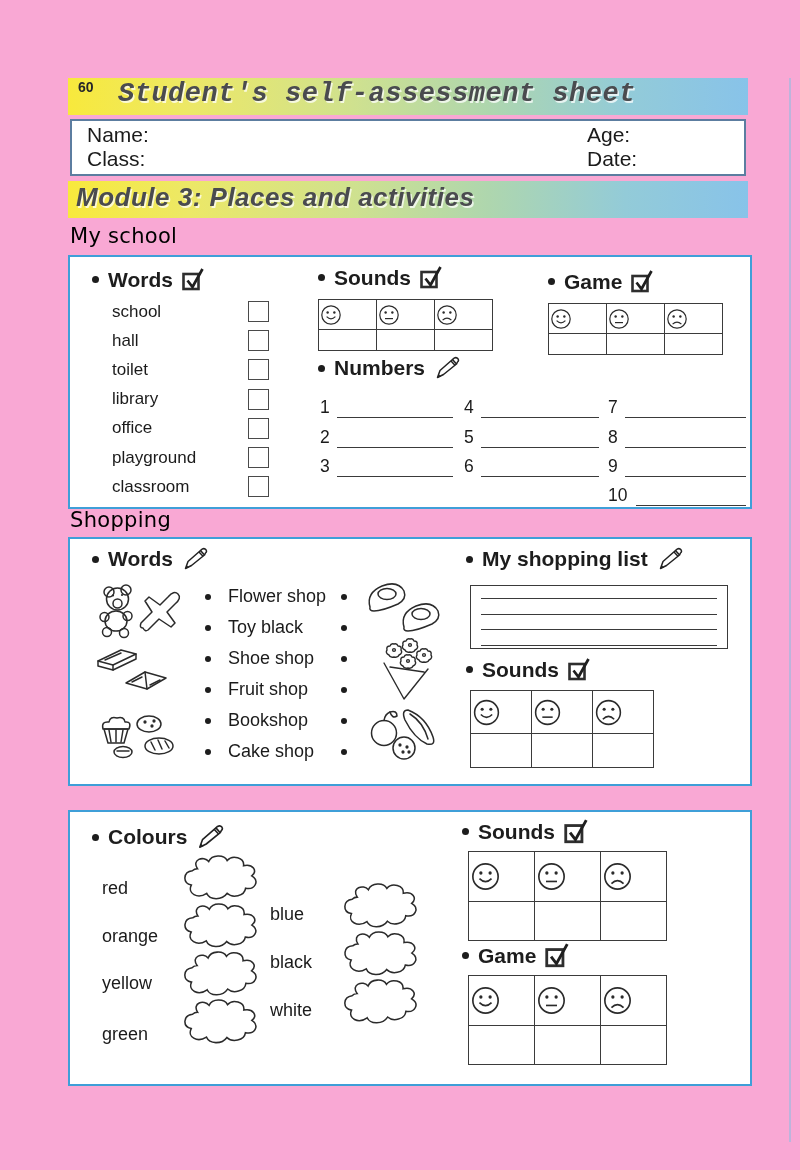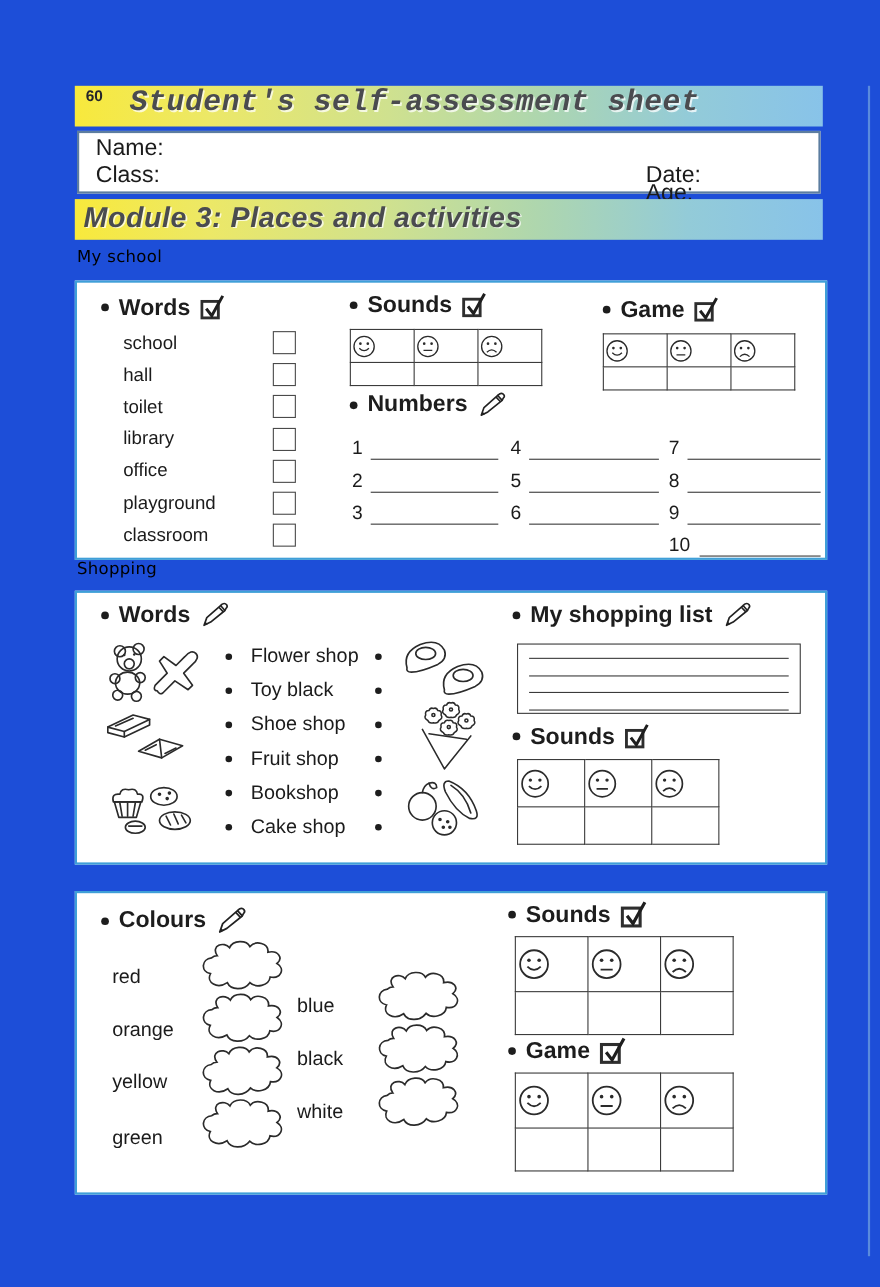--- a/index.html
+++ b/index.html
@@ -1,34 +1,34 @@
 <!DOCTYPE html>
 <html><head>
 <meta charset="utf-8">
 <style>
   html,body{margin:0;padding:0;background:#fff;}
-  #page{position:relative;width:800px;height:1170px;background:#1d4ed8;overflow:hidden;
+  #page{position:relative;width:800px;height:1170px;background:#f9a8d4;overflow:hidden;
         font-family:"Liberation Sans",sans-serif;color:#1c1c1c;}
 
   
   .banner{position:absolute;left:68px;width:680px;height:37px;
           background:linear-gradient(90deg,#f8e93c 0%,#ece867 18%,#cfe18f 42%,#aed6ae 62%,#93cbd8 82%,#88c3e9 100%);}
   .banner .btitle{position:absolute;top:1px;font-weight:bold;font-style:italic;
           font-size:27px;color:#4a4b4f;letter-spacing:.5px;
           text-shadow:1.5px 1.5px 0 rgba(255,255,255,.75);white-space:nowrap;}
   .pagenum{position:absolute;left:10px;top:1px;font-size:14px;font-weight:bold;color:#26262a;}
 
   
   .infobox{position:absolute;left:70px;top:119px;width:672px;height:53px;
            border:2px solid #5c7da0;background:#fff;}
   .ilabel{position:absolute;font-size:21px;color:#1b1b1b;}
 
   
   .seclabel{position:absolute;left:70px;font-family:"DejaVu Sans",sans-serif;
-            font-size:15px;color:#000;letter-spacing:.3px;}
+            font-size:21px;color:#000;letter-spacing:.3px;}
 
   
   .bluebox{position:absolute;left:68px;width:680px;border:2px solid #3f9fd8;background:#fff;}
 
   
   .head{position:absolute;display:flex;align-items:center;gap:9px;
         font-weight:bold;font-size:21px;color:#1d1d1d;white-space:nowrap;}
   .hdot{width:7px;height:7px;border-radius:50%;background:#1d1d1d;flex:0 0 auto;}
   .head svg{flex:0 0 auto;}
 
@@ -81,21 +81,21 @@
 <div id="page">
 
   <div class="banner" style="top:78px;">
     <span class="pagenum">60</span>
     <span class="btitle" style="left:50px;font-family:Liberation Mono, monospace;">Student's self-assessment sheet</span>
   </div>
 
   <div class="infobox">
     <span class="ilabel" style="left:15px;top:2px;">Name:</span>
     <span class="ilabel" style="left:15px;top:26px;">Class:</span>
-    <span class="ilabel" style="left:515px;top:2px;margin-top:41px;">Age:</span>
+    <span class="ilabel" style="left:515px;top:2px;">Age:</span>
     <span class="ilabel" style="left:515px;top:26px;">Date:</span>
   </div>
 
   <div class="banner" style="top:181px;">
     <span class="btitle" style="left:8px;font-size:26px;">Module 3: Places and activities</span>
   </div>
 
   <div class="seclabel" style="top:224px;">My school</div>
 
   <div class="bluebox" style="top:255px;height:250px;">

